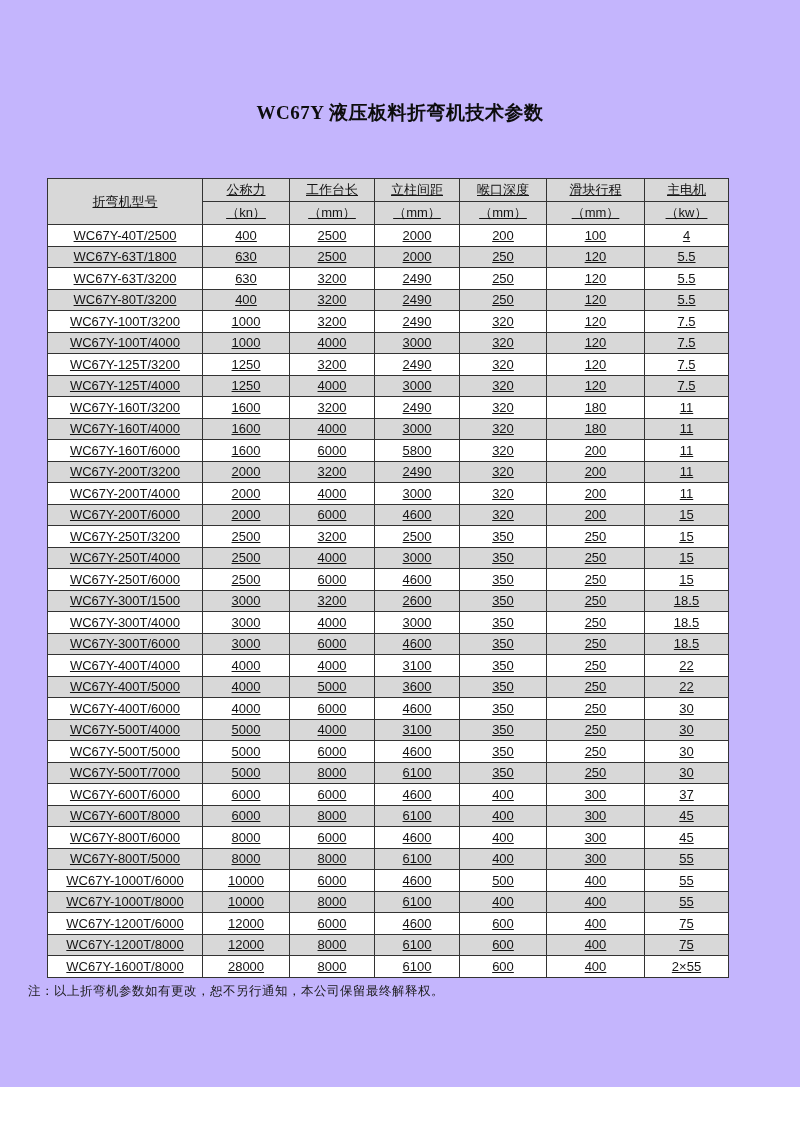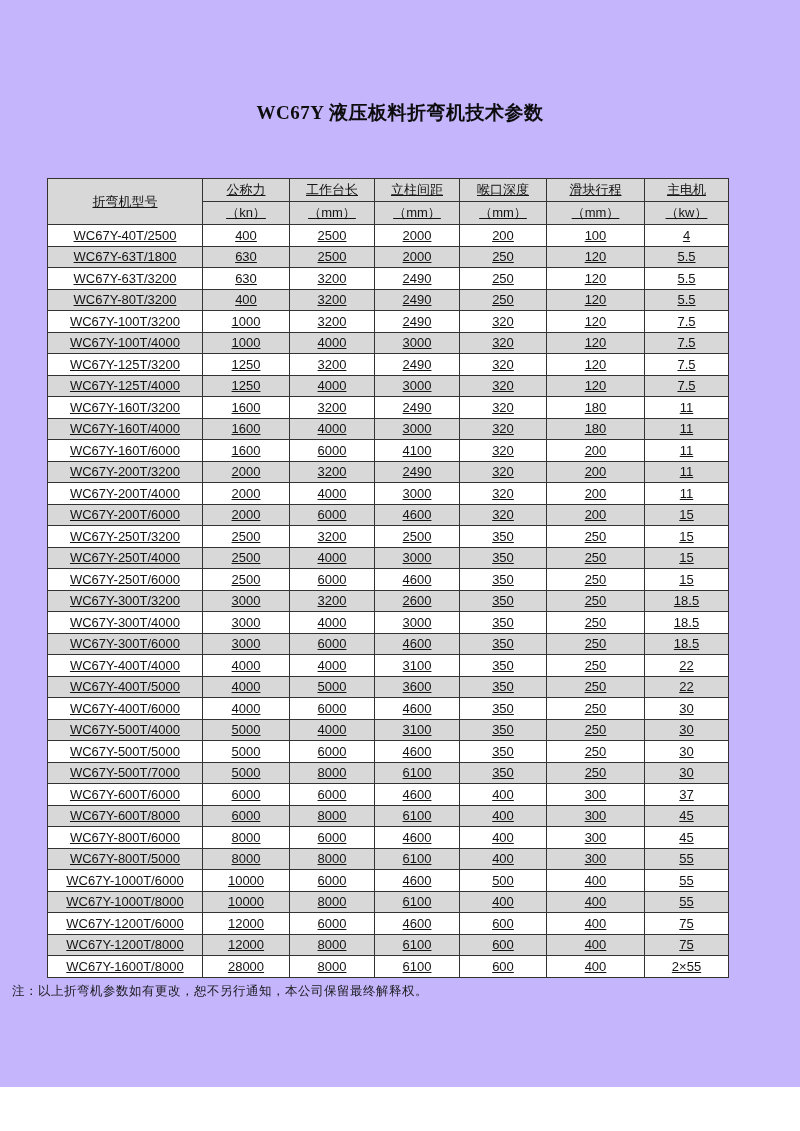--- a/index.html
+++ b/index.html
@@ -57,21 +57,21 @@
     font-size: 13px;
   }
   table.spec-table tbody td {
     height: 21.5px;
     background: #ffffff;
   }
   table.spec-table tbody tr.alt td {
     background: var(--alt-row-color, #d8d8d8);
   }
   .note {
-    margin: 5px 0 0 12px;
+    margin: 5px 0 0 28px;
     font-size: 12.5px;
     color: #1a1a1a;
     letter-spacing: 0.5px;
   }
 </style>
 </head>
 <body>
 
 <div class="page">
 
@@ -194,21 +194,21 @@
           <td>4000</td>
           <td>3000</td>
           <td>320</td>
           <td>180</td>
           <td>11</td>
         </tr>
         <tr>
           <td>WC67Y-160T/6000</td>
           <td>1600</td>
           <td>6000</td>
-          <td>4100</td>
+          <td>5800</td>
           <td>320</td>
           <td>200</td>
           <td>11</td>
         </tr>
         <tr class="alt">
           <td>WC67Y-200T/3200</td>
           <td>2000</td>
           <td>3200</td>
           <td>2490</td>
           <td>320</td>
@@ -254,21 +254,21 @@
         <tr>
           <td>WC67Y-250T/6000</td>
           <td>2500</td>
           <td>6000</td>
           <td>4600</td>
           <td>350</td>
           <td>250</td>
           <td>15</td>
         </tr>
         <tr class="alt">
-          <td>WC67Y-300T/3200</td>
+          <td>WC67Y-300T/1500</td>
           <td>3000</td>
           <td>3200</td>
           <td>2600</td>
           <td>350</td>
           <td>250</td>
           <td>18.5</td>
         </tr>
         <tr>
           <td>WC67Y-300T/4000</td>
           <td>3000</td>

